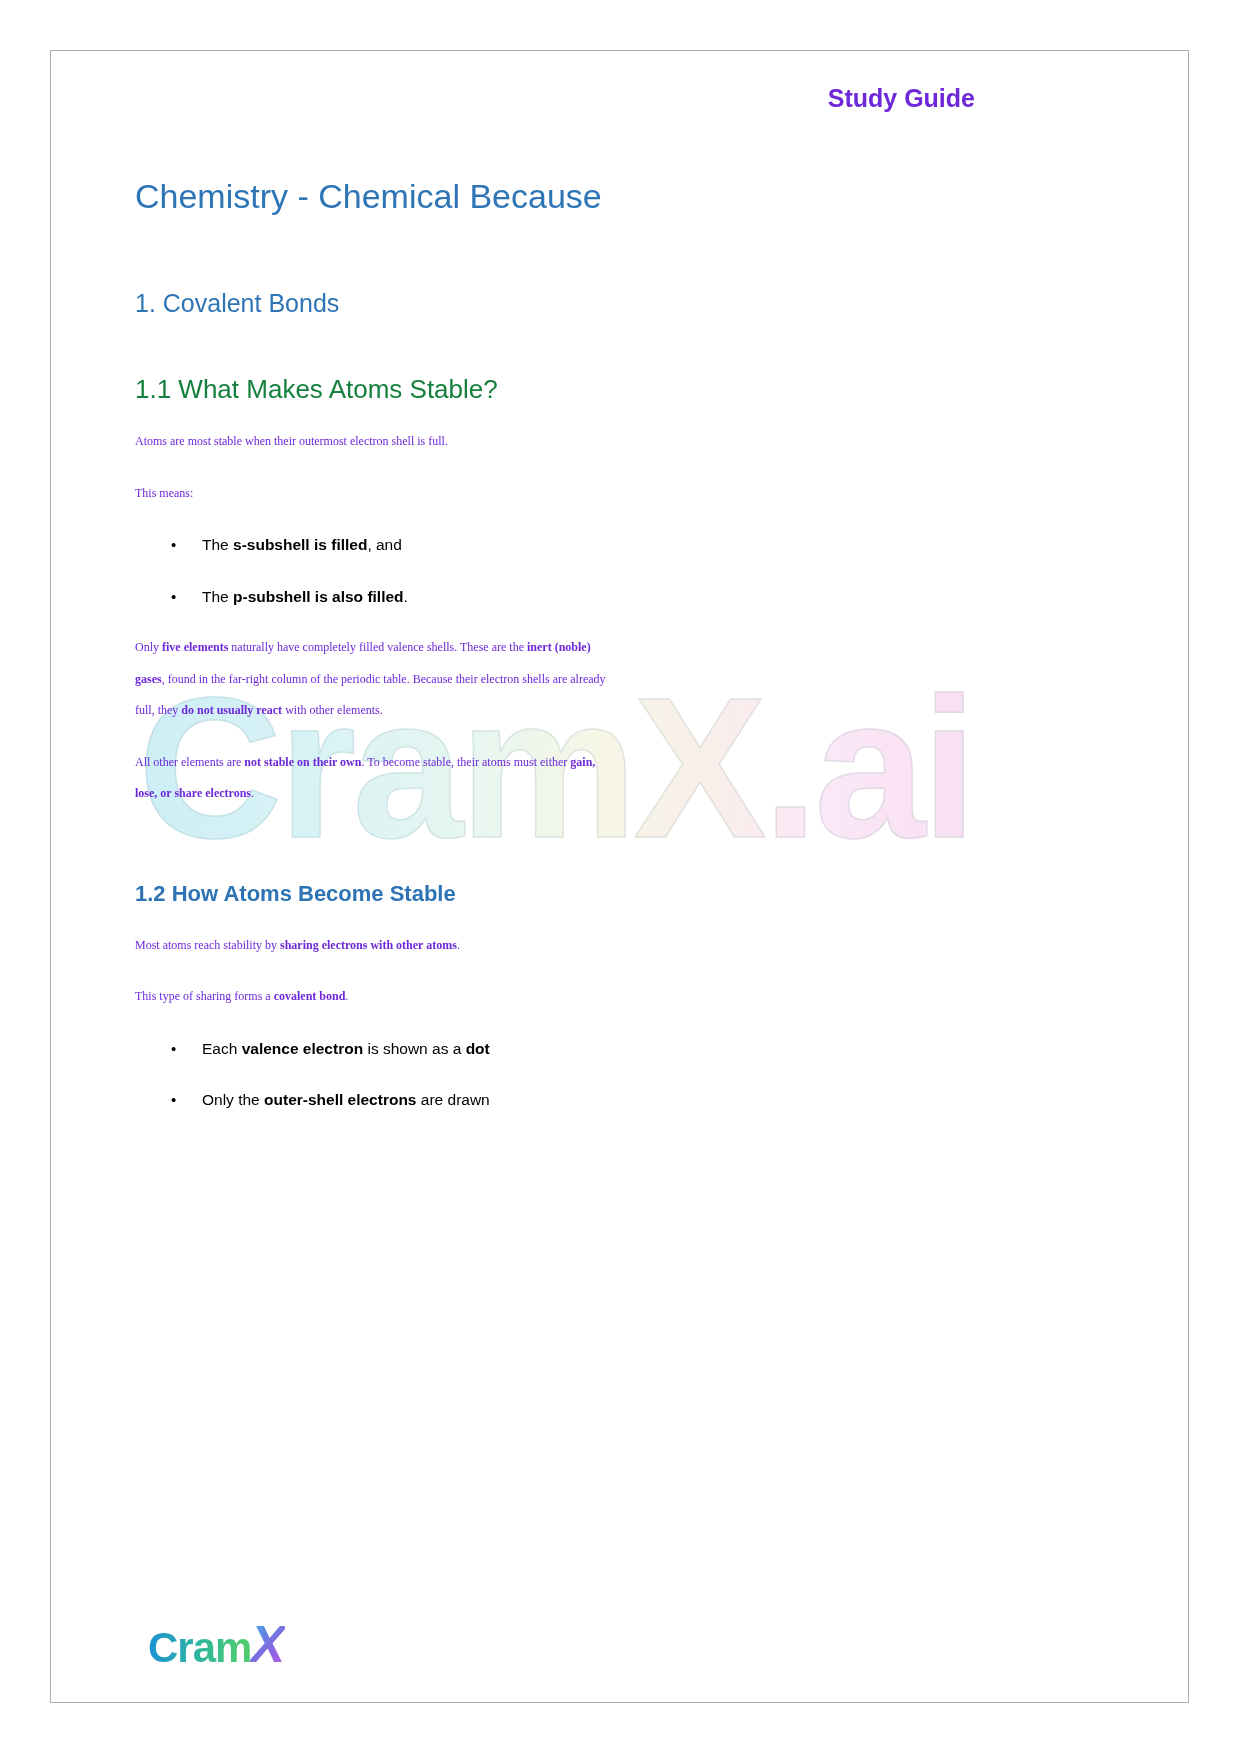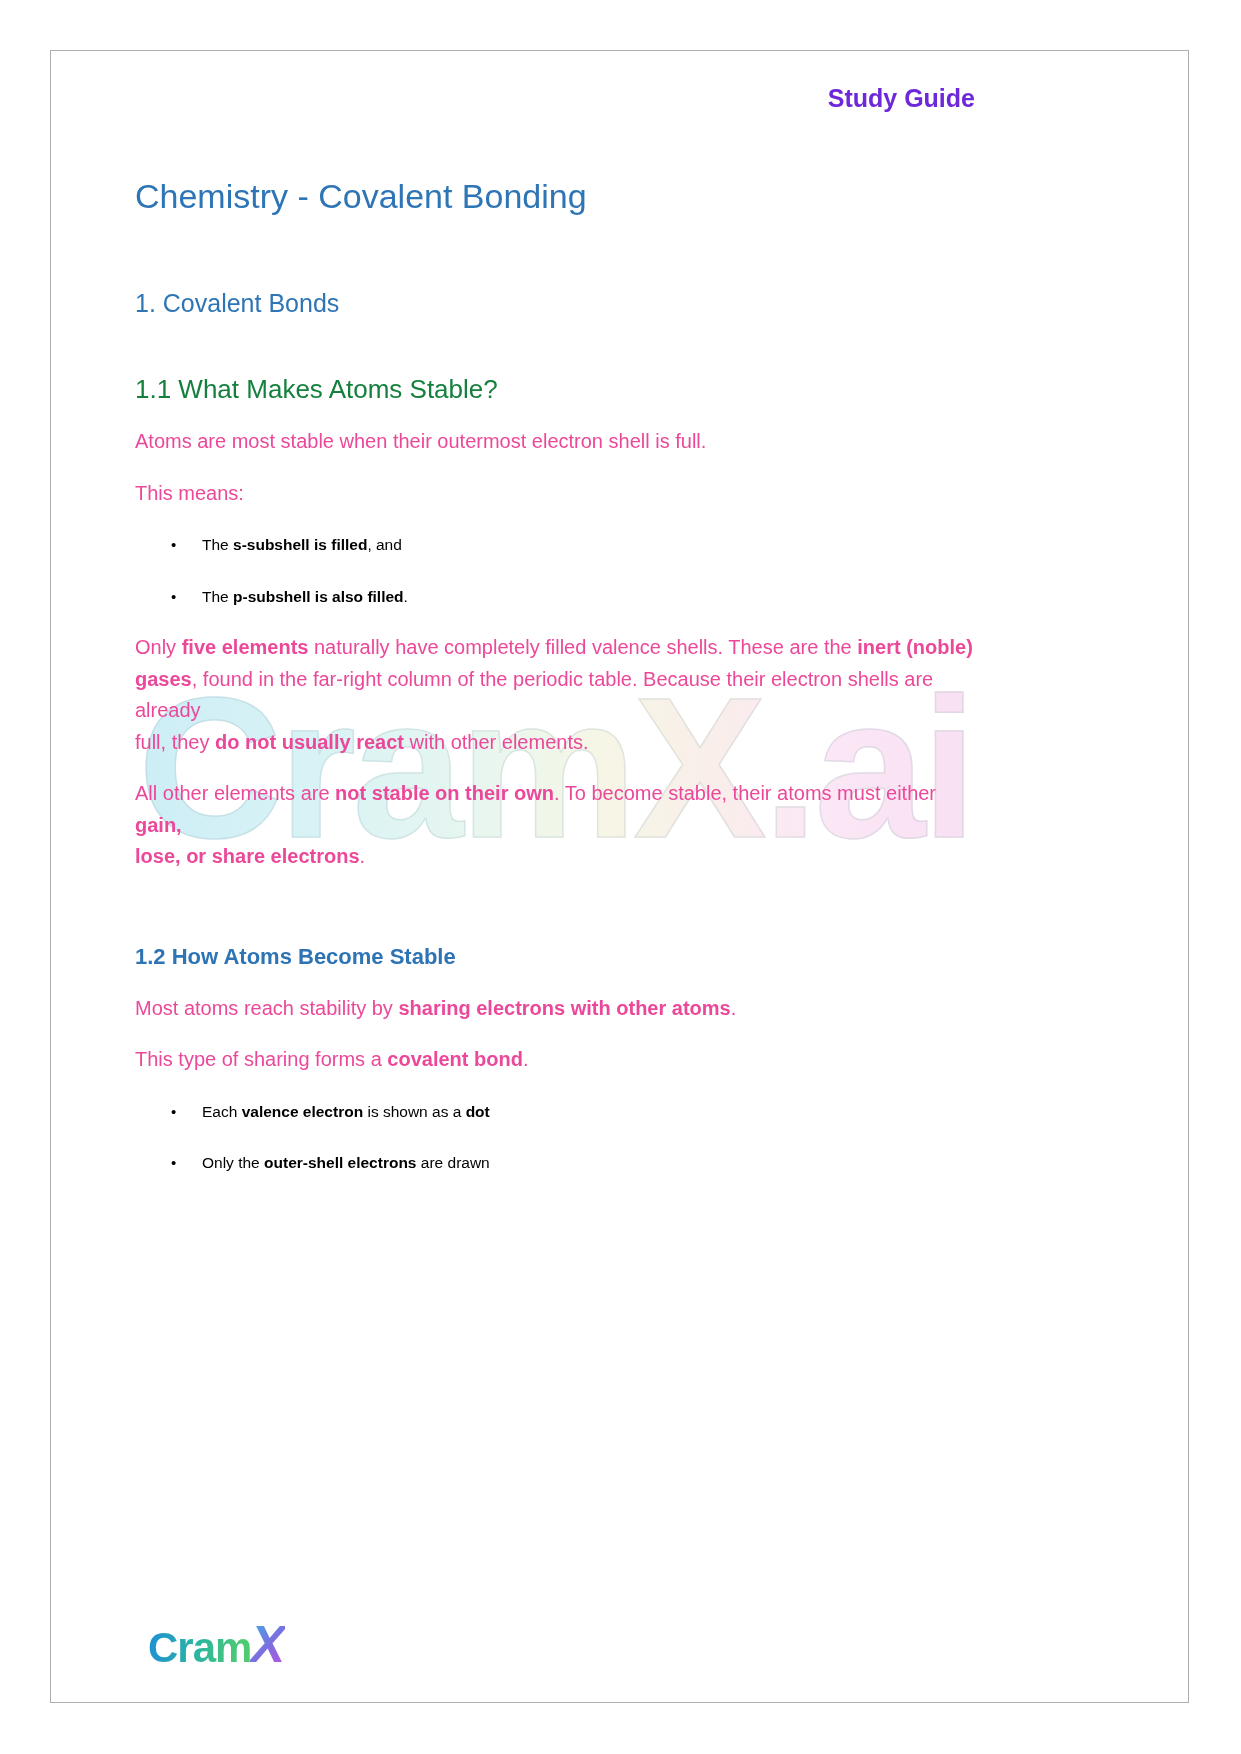--- a/index.html
+++ b/index.html
@@ -83,23 +83,24 @@
   }
   .h2b {
     margin-top: 70px;
     font-size: 22px;
     line-height: 28px;
     font-weight: bold;
     color: #2E74B5;
   }
   .para {
     margin-top: 20px;
-    font-size: 20px;
+    font-size: 12px;
     line-height: 31.5px;
-    color: #ec4899;
+    color: #6d28d9;
+    font-family: Liberation Serif, serif;
   }
   .para.first-after-heading { margin-top: 22px; }
   .bullet {
     margin-top: 20px;
     font-size: 15.5px;
     line-height: 31.5px;
     padding-left: 36px;
   }
   .bullet .dot {
     display: inline-block;
@@ -142,21 +143,21 @@
 <body>
 
 <div class="page-frame"></div>
 
 <div class="watermark">CramX.ai</div>
 
 <div class="content">
 
   <div class="study-guide">Study Guide</div>
 
-  <div class="doc-title">Chemistry - Covalent Bonding</div>
+  <div class="doc-title">Chemistry - Chemical Because</div>
 
   <div class="h1">1. Covalent Bonds</div>
 
   <div class="h2a">1.1 What Makes Atoms Stable?</div>
 
   <div class="para first-after-heading"><span>Atoms are most stable when their outermost electron shell is full.</span></div>
 
   <div class="para"><span>This means:</span></div>
 
   <div class="bullet">

